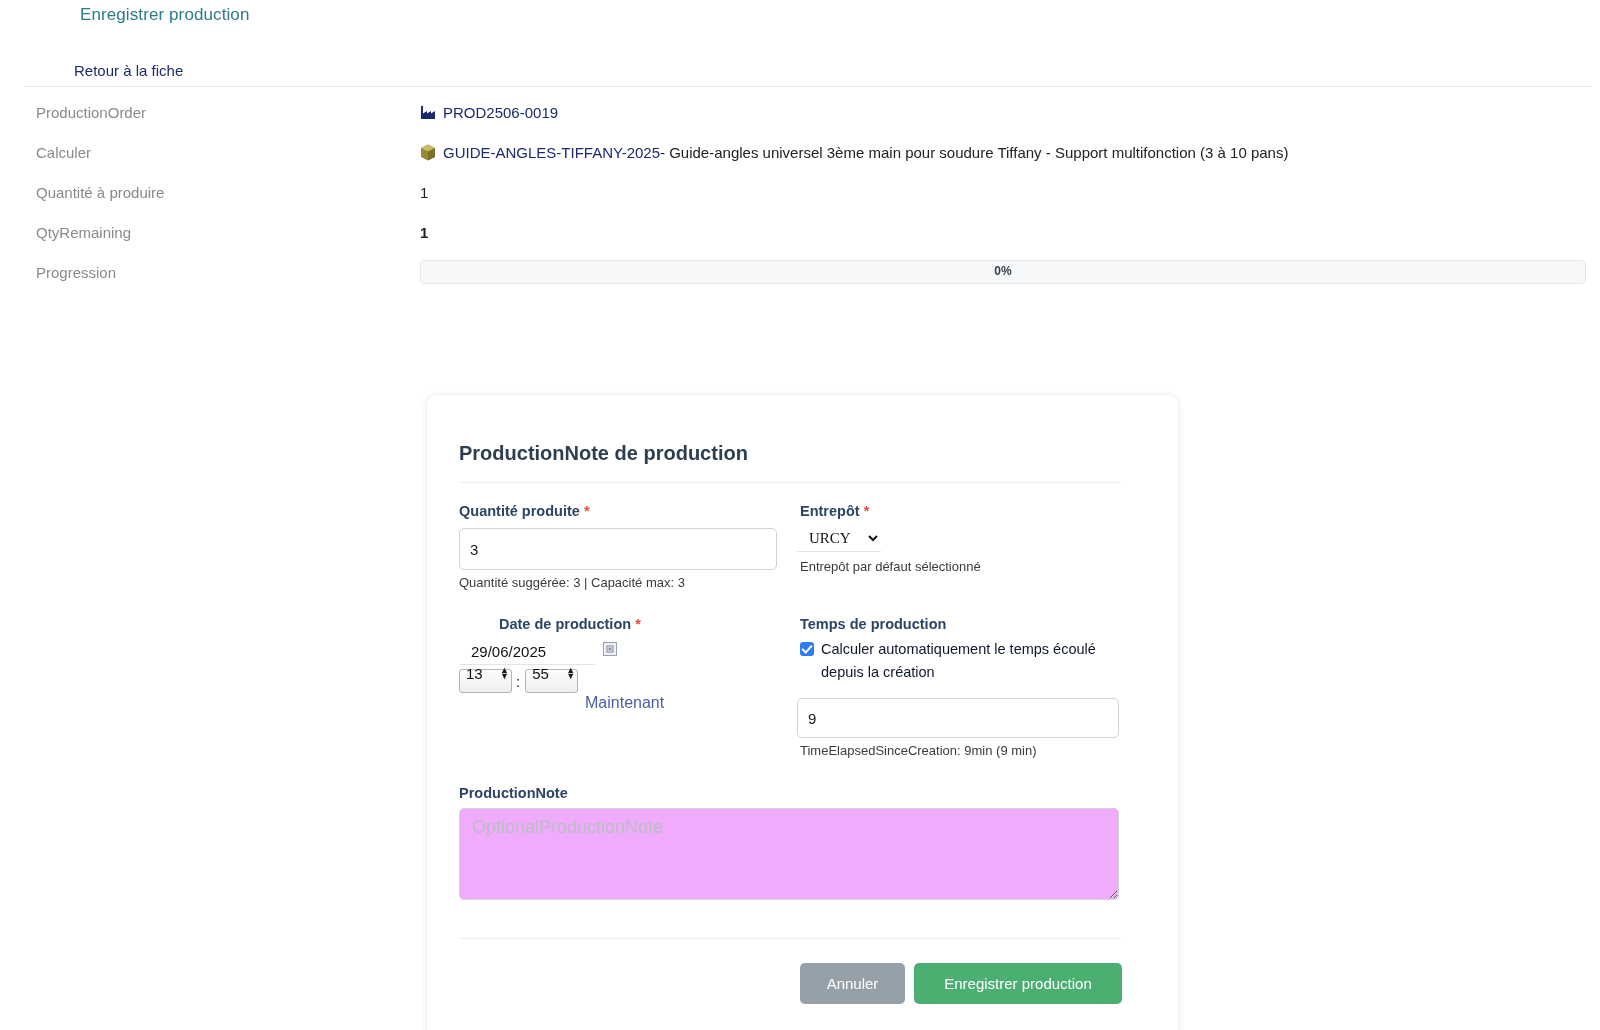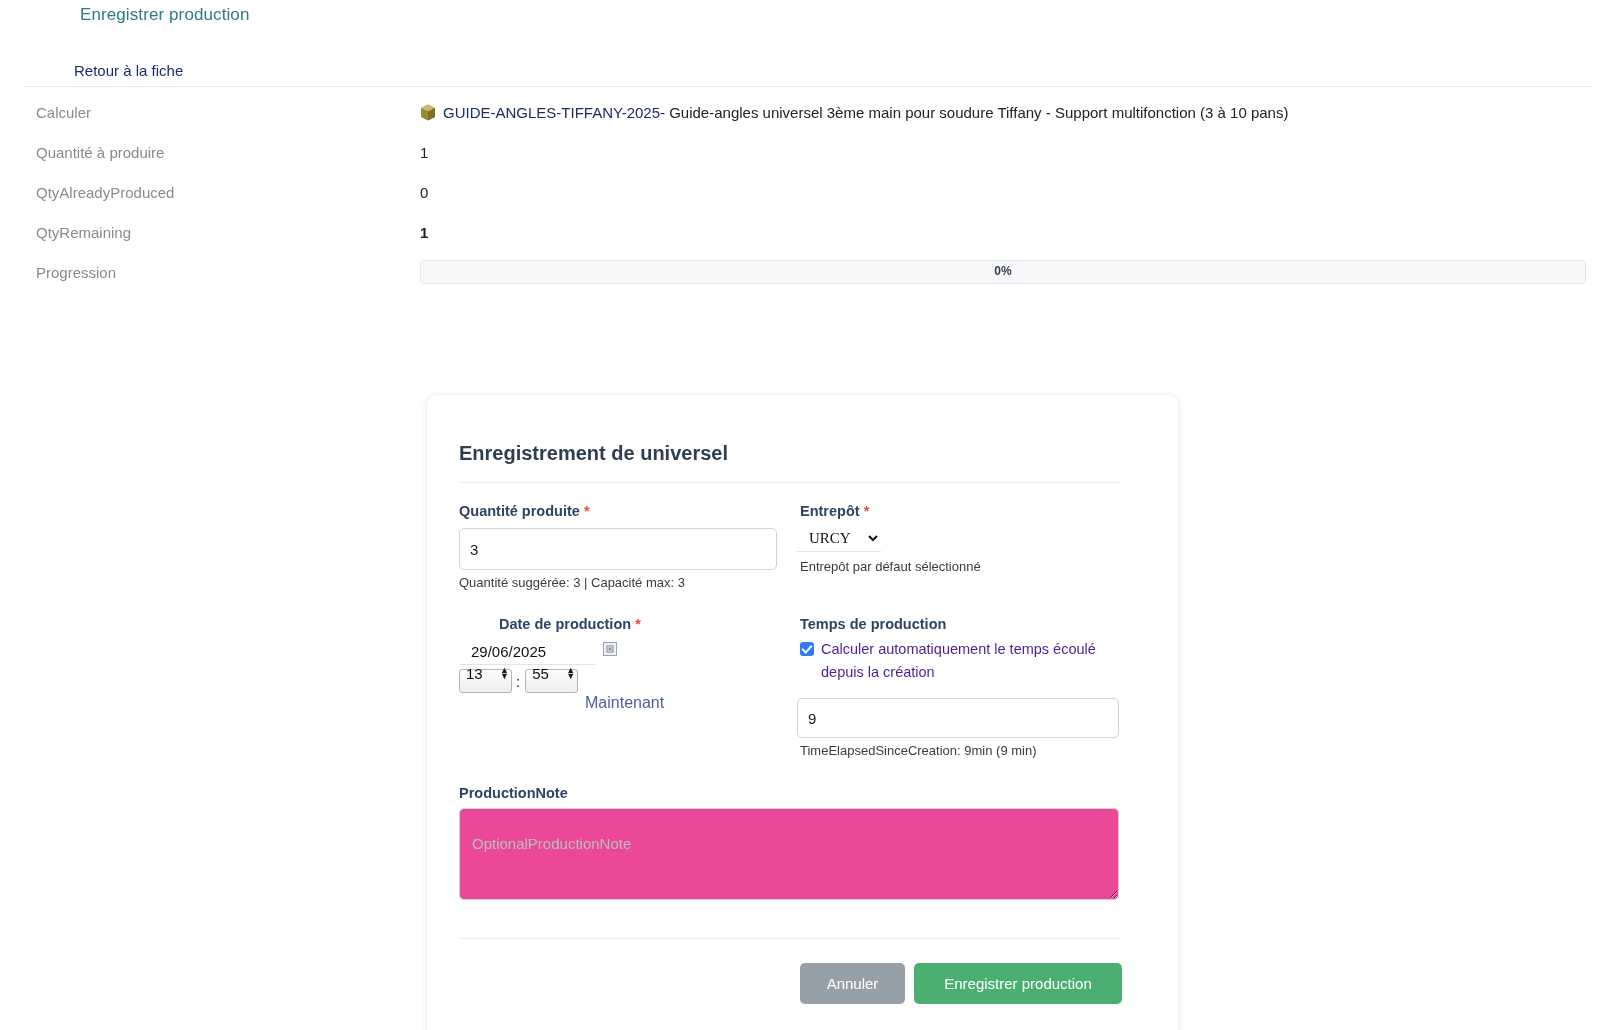--- a/index.html
+++ b/index.html
@@ -237,21 +237,21 @@
     cursor: pointer;
   }
 
   
   .cb-row {
     position: absolute;
     display: flex;
     align-items: flex-start;
     gap: 7px;
     font-size: 14.5px;
-    color: #4c1d95;
+    color: #0f172a;
     line-height: 23px;
   }
   .cb {
     width: 14px;
     height: 14px;
     margin-top: 4px;
     flex: 0 0 auto;
     border-radius: 3px;
     background: #2f7df6;
     position: relative;
@@ -265,25 +265,25 @@
     border-width: 0 2px 2px 0;
     transform: rotate(42deg);
   }
 
   
   .ta {
     position: absolute;
     box-sizing: border-box;
     border: 1px solid #ced4da;
     border-radius: 5px;
-    background: #ec4899;
-    font-family: "Liberation Sans", sans-serif;
-    font-size: 15px;
+    background: #f0abfc;
+    font-family: "Liberation Sans", sans-serif;
+    font-size: 18px;
     color: #222;
-    padding: 26px 12px;
+    padding: 8px 12px;
     resize: vertical;
   }
   .ta::placeholder { color: #b9bdc2; }
 
   
   .card-footer-divider {
     position: absolute;
     left: 32px;
     top: 543px;
     width: 663px;
@@ -306,20 +306,31 @@
 </style>
 </head>
 <body>
 
 <div class="page-heading">Enregistrer production</div>
 <a class="back-link">Retour à la fiche</a>
 <div class="hr-top"></div>
 
 <div class="info-block">
 
+  <div class="info-row">
+    <div class="info-label">ProductionOrder</div>
+    <div class="info-value">
+      <span class="ic">
+        <svg width="16" height="15" viewBox="0 0 16 15">
+            <path fill="#1b2a6b" d="M1 14h14V6l-4 2.6V6L7 8.6V6L3 8.6V1H1z"></path>
+          </svg>
+      </span>
+      <a class="link-strong">PROD2506-0019</a>
+    </div>
+  </div>
 
   <div class="info-row">
     <div class="info-label">Calculer</div>
     <div class="info-value">
       <span class="ic">
         <svg width="16" height="17" viewBox="0 0 16 17">
           <path fill="#9a8b33" d="M8 0.6 15 4v9l-7 3.4L1 13V4z"></path>
           <path fill="#c7bb6e" d="M8 0.6 15 4 8 7.4 1 4z"></path>
           <path fill="#7d7029" d="M8 7.4 15 4v9l-7 3.4z"></path>
         </svg>
@@ -327,42 +338,38 @@
       <a class="link-strong">GUIDE-ANGLES-TIFFANY-2025</a>
       <span class="plain-txt"> - Guide-angles universel 3ème main pour soudure Tiffany - Support multifonction (3 à 10 pans)</span>
     </div>
   </div>
 
   <div class="info-row">
     <div class="info-label">Quantité à produire</div>
     <div class="info-value">1</div>
   </div>
 
-  <div class="info-row">
-    <div class="info-label">QtyAlreadyProduced</div>
-    <div class="info-value">0</div>
-  </div>
 
   <div class="info-row">
     <div class="info-label">QtyRemaining</div>
     <div class="info-value bold">1</div>
   </div>
 
   <div class="info-row">
     <div class="info-label">Progression</div>
     <div class="progress-wrap">
       <div class="progress-label">0%</div>
     </div>
   </div>
 
 </div>
 
 <div class="card">
 
-  <div class="card-title">Enregistrement de universel</div>
+  <div class="card-title">ProductionNote de production</div>
   <div class="card-divider"></div>
 
   <div class="field-label" style="left:32px; top:108px;">
     <span>Quantité produite</span>
     <span class="req">*</span>
   </div>
   <input class="num-input" type="number" style="left: 32px; top: 133px; width: 318px; height: 42px;" value="3">
   <div class="help-text" style="left:32px; top:180px;">Quantité suggérée: 3 | Capacité max: 3</div>
 
   <div class="field-label" style="left:373px; top:108px;">

